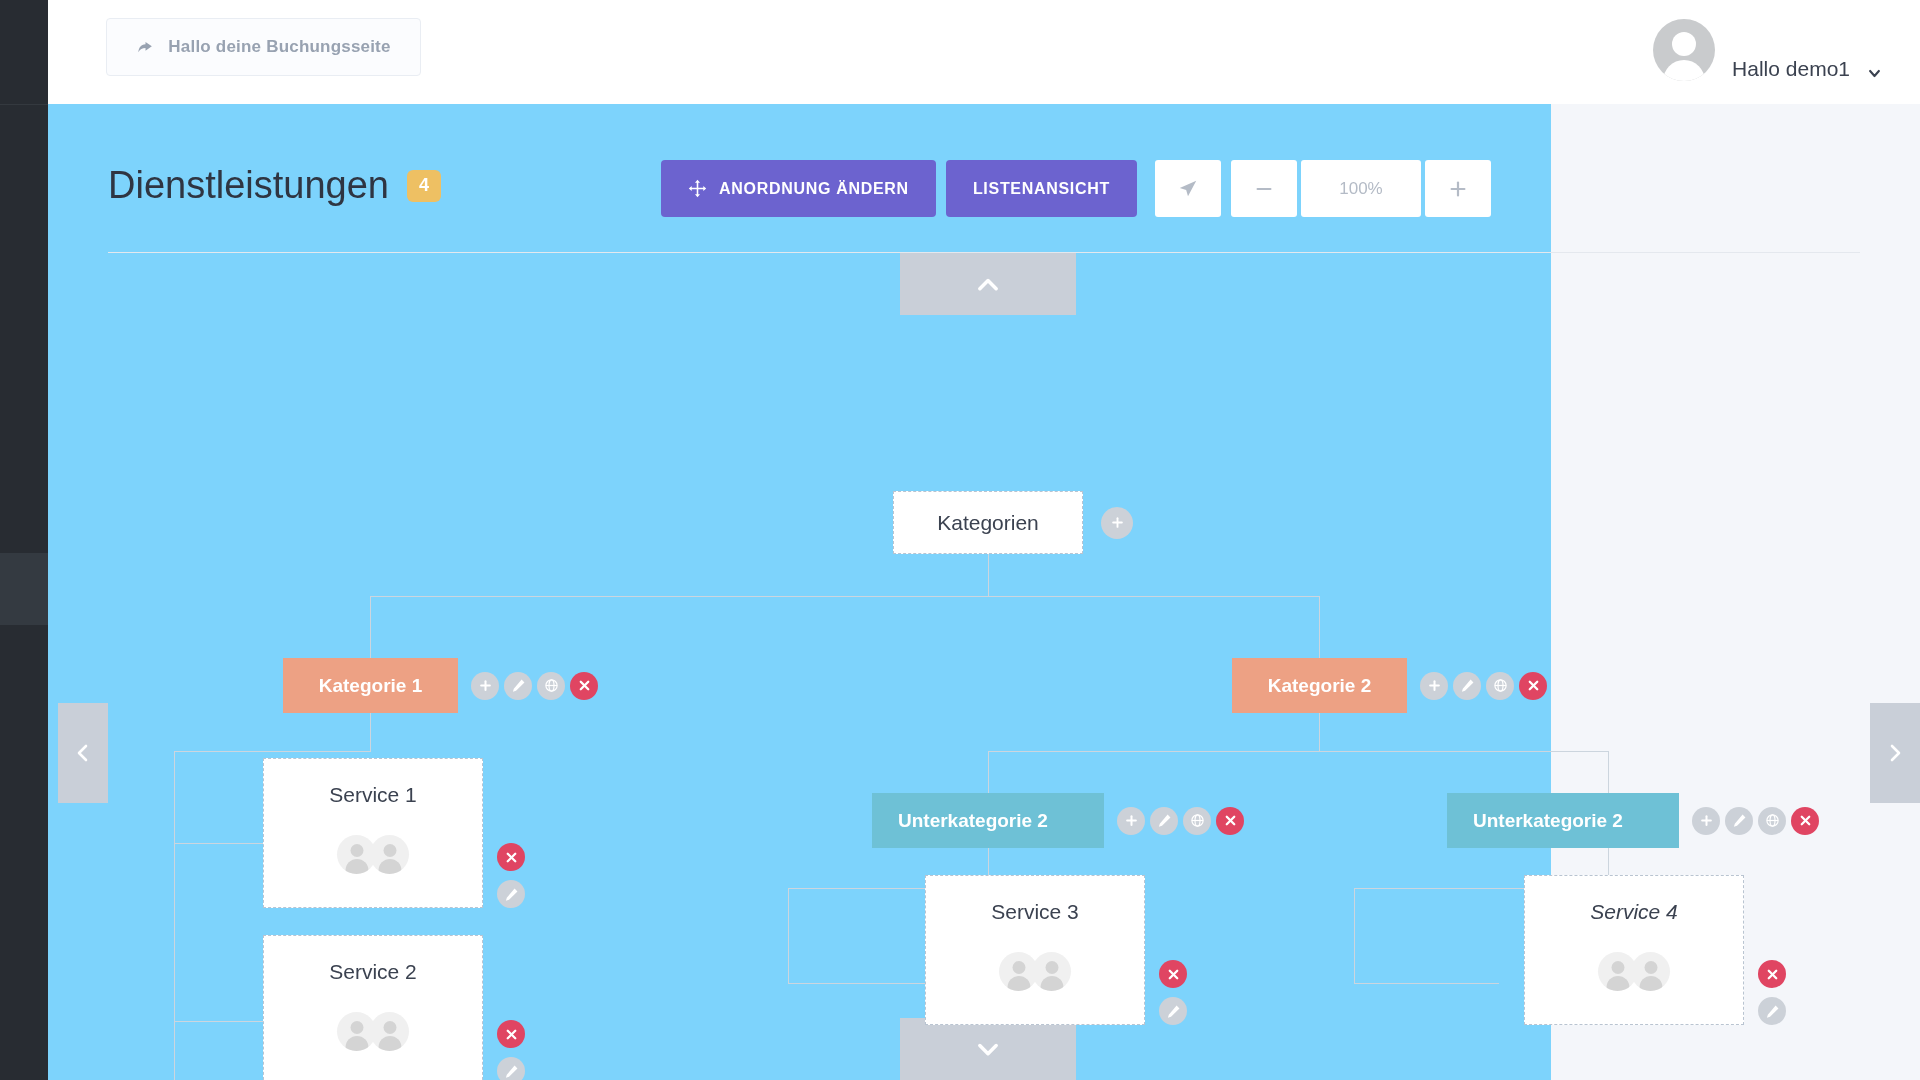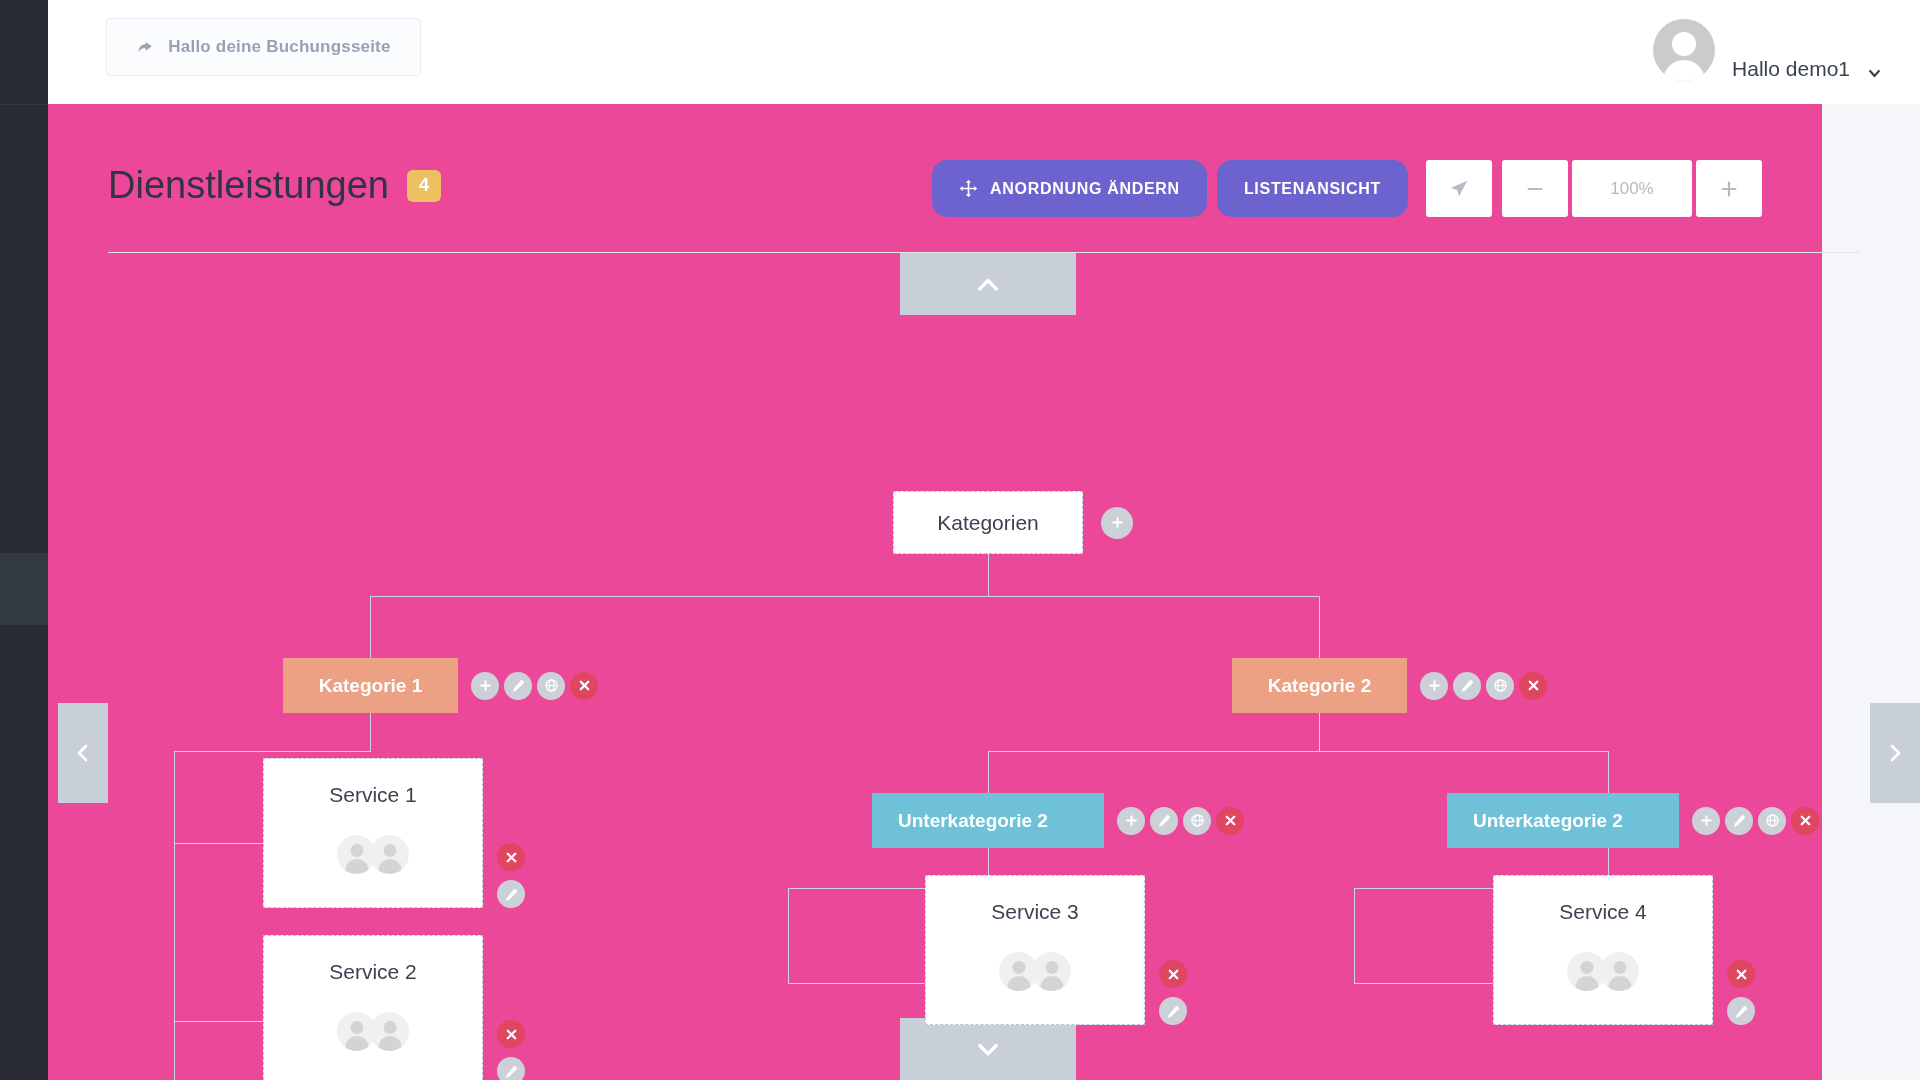--- a/index.html
+++ b/index.html
@@ -68,22 +68,22 @@
     content:""; position:absolute; left:50%; top:41px;
     width:42px; height:34px; border-radius:21px 21px 0 0;
     background:#ffffff; transform: translateX(-50%);
   }
   .user-name { font-size: 21px; color: #3b4250; }
   .chev-down { width: 15px; height: 15px; color: #3b4250; display:block; }
 
   
   .content {
     position: absolute; left: 48px; top: 104px;
-    width: 1774px; height: 976px;
-    background: #ec4899;
+    width: 1503px; height: 976px;
+    background: #7dd3fc;
   }
 
   .page-head {
     position: absolute; left: 60px; top: 60px;
     display: flex; align-items: center; gap: 18px;
   }
   .page-title { font-size: 38px; color: #2f3542; font-weight: 400; }
   .count-badge {
     min-width: 34px; height: 32px; border-radius: 6px;
     background: #eec063; color: #ffffff;
@@ -91,21 +91,21 @@
     display:flex; align-items:center; justify-content:center;
     padding: 0 8px;
   }
 
   .toolbar {
     position: absolute; right: 60px; top: 56px;
     display: flex; align-items: center; gap: 10px;
   }
   .btn-primary {
     height: 57px; background: #6c63cf; color:#fff;
-    border-radius: 15px;
+    border-radius: 4px;
     display:flex; align-items:center; justify-content:center;
     gap: 12px; padding: 0 27px;
     font-size: 16px; font-weight: 700; letter-spacing: .7px;
     cursor: pointer;
   }
   .move-ico { width: 19px; height: 19px; display:block; color:#fff; }
 
   .zoomgroup {
     display:flex; align-items:center; height:57px;
     margin-left: 8px; gap: 4px;
@@ -536,21 +536,21 @@
               </svg>
           </div>
           <div class="abtn grey">
             <svg viewBox="0 0 24 24" fill="currentColor">
                 <path d="M17 2.5 L21.5 7 L8 20.5 L3 22 L4.5 17 Z"></path>
               </svg>
           </div>
         </div>
       </div>
 
-      <div class="svc" style="left:1445px; top:622px;">
+      <div class="svc" style="left:1476px; top:622px;font-style:italic;">
         <div class="card">
           <div class="ttl">Service 4</div>
           <div class="avatars">
             <div class="av-sm"></div>
             <div class="av-sm"></div>
           </div>
         </div>
         <div class="sideacts">
           <div class="abtn red">
             <svg viewBox="0 0 24 24" fill="none" stroke="currentColor" stroke-width="3.6" stroke-linecap="round">

